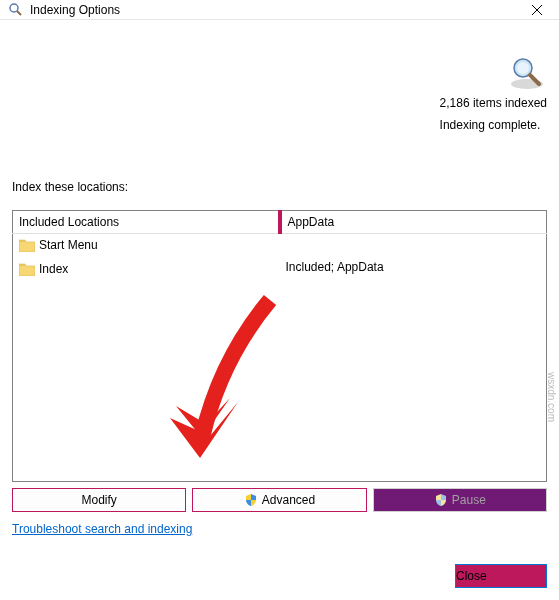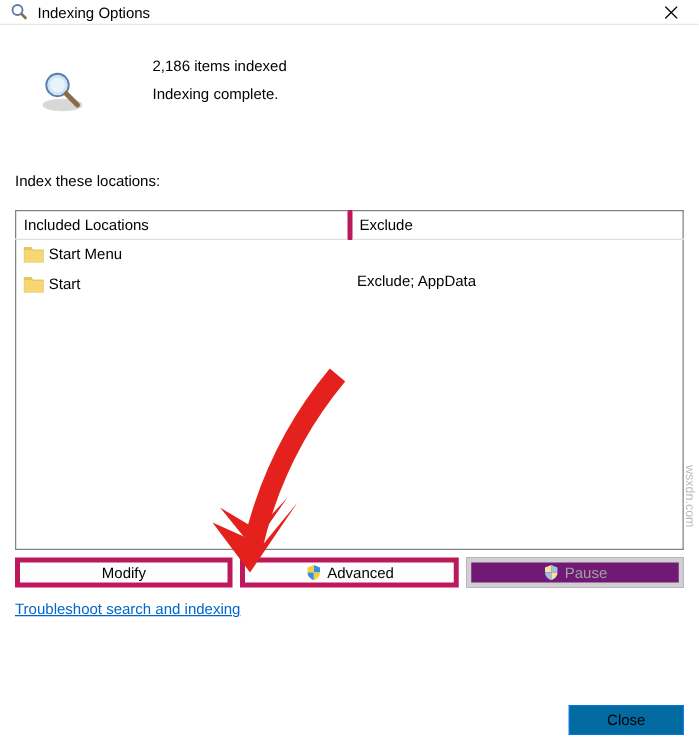--- a/index.html
+++ b/index.html
@@ -41,22 +41,23 @@
       align-items: center;
       justify-content: center;
       font-size: 14px;
       color: #000;
     }
     .content {
       padding: 12px 12px 8px 12px;
     }
     .status-area {
       display: flex;
-      align-items: center;
+      align-items: flex-end;
       padding-left: 18px;
+      flex-direction: column;
     }
     .status-text-block {
       display: flex;
       flex-direction: column;
       gap: 8px;
       padding-left: 52px;
       padding-top: 6px;
     }
     .magnifier-icon {
       width: 40px;
@@ -105,21 +106,21 @@
       display: inline-block;
     }
     .button-row {
       display: flex;
       gap: 6px;
       margin-top: 6px;
     }
     .btn {
       flex: 1;
       height: 24px;
-      border: 4px solid #be185d;
+      border: 1px solid #be185d;
       background: #fdfdfd;
       display: flex;
       align-items: center;
       justify-content: center;
       gap: 4px;
       color: #000;
       cursor: pointer;
     }
     .btn.disabled {
       color: #a0a0a0;
@@ -140,24 +141,23 @@
     }
     .footer {
       position: absolute;
       bottom: 12px;
       right: 12px;
     }
     .close-btn {
       width: 92px;
       height: 24px;
       border: 1px solid #0078d7;
-      background: #0369a1;
-      display: flex;
-      align-items: center;
-      justify-content: center;
+      background: #be185d;
+      display: flex;
+      align-items: center;
       cursor: pointer;
     }
     .arrow {
       position: absolute;
       left: 160px;
       top: 290px;
       pointer-events: none;
     }
     .watermark {
       position: absolute;
@@ -203,21 +203,21 @@
       <div>Indexing complete.</div>
     </div>
   </div>
 
   <div class="locations-label">Index these locations:</div>
 
   <table class="locations">
     <thead>
       <tr>
         <th>Included Locations</th>
-        <th>Exclude</th>
+        <th>AppData</th>
       </tr>
     </thead>
     <tbody>
       <tr>
         <td>
           <div class="folder-row">
             <span class="folder-icon">
               <svg viewBox="0 0 16 14" width="16" height="14">
                 <path d="M0 2 L6 2 L7 4 L16 4 L16 14 L0 14 Z" fill="#f7d774" stroke="#d6a93a" stroke-width="0.5"></path>
                 <path d="M0 2 L6 2 L7 4 L0 4 Z" fill="#e8c25a"></path>
@@ -230,24 +230,24 @@
       </tr>
       <tr>
         <td>
           <div class="folder-row">
             <span class="folder-icon">
               <svg viewBox="0 0 16 14" width="16" height="14">
                 <path d="M0 2 L6 2 L7 4 L16 4 L16 14 L0 14 Z" fill="#f7d774" stroke="#d6a93a" stroke-width="0.5"></path>
                 <path d="M0 2 L6 2 L7 4 L0 4 Z" fill="#e8c25a"></path>
               </svg>
             </span>
-            <span>Start</span>
+            <span>Index</span>
           </div>
         </td>
-        <td>Exclude; AppData</td>
+        <td>Included; AppData</td>
       </tr>
       <tr>
           <td style="height:200px"></td>
           <td></td>
         </tr>
     </tbody>
   </table>
 
   <div class="button-row">
     <div class="btn">

